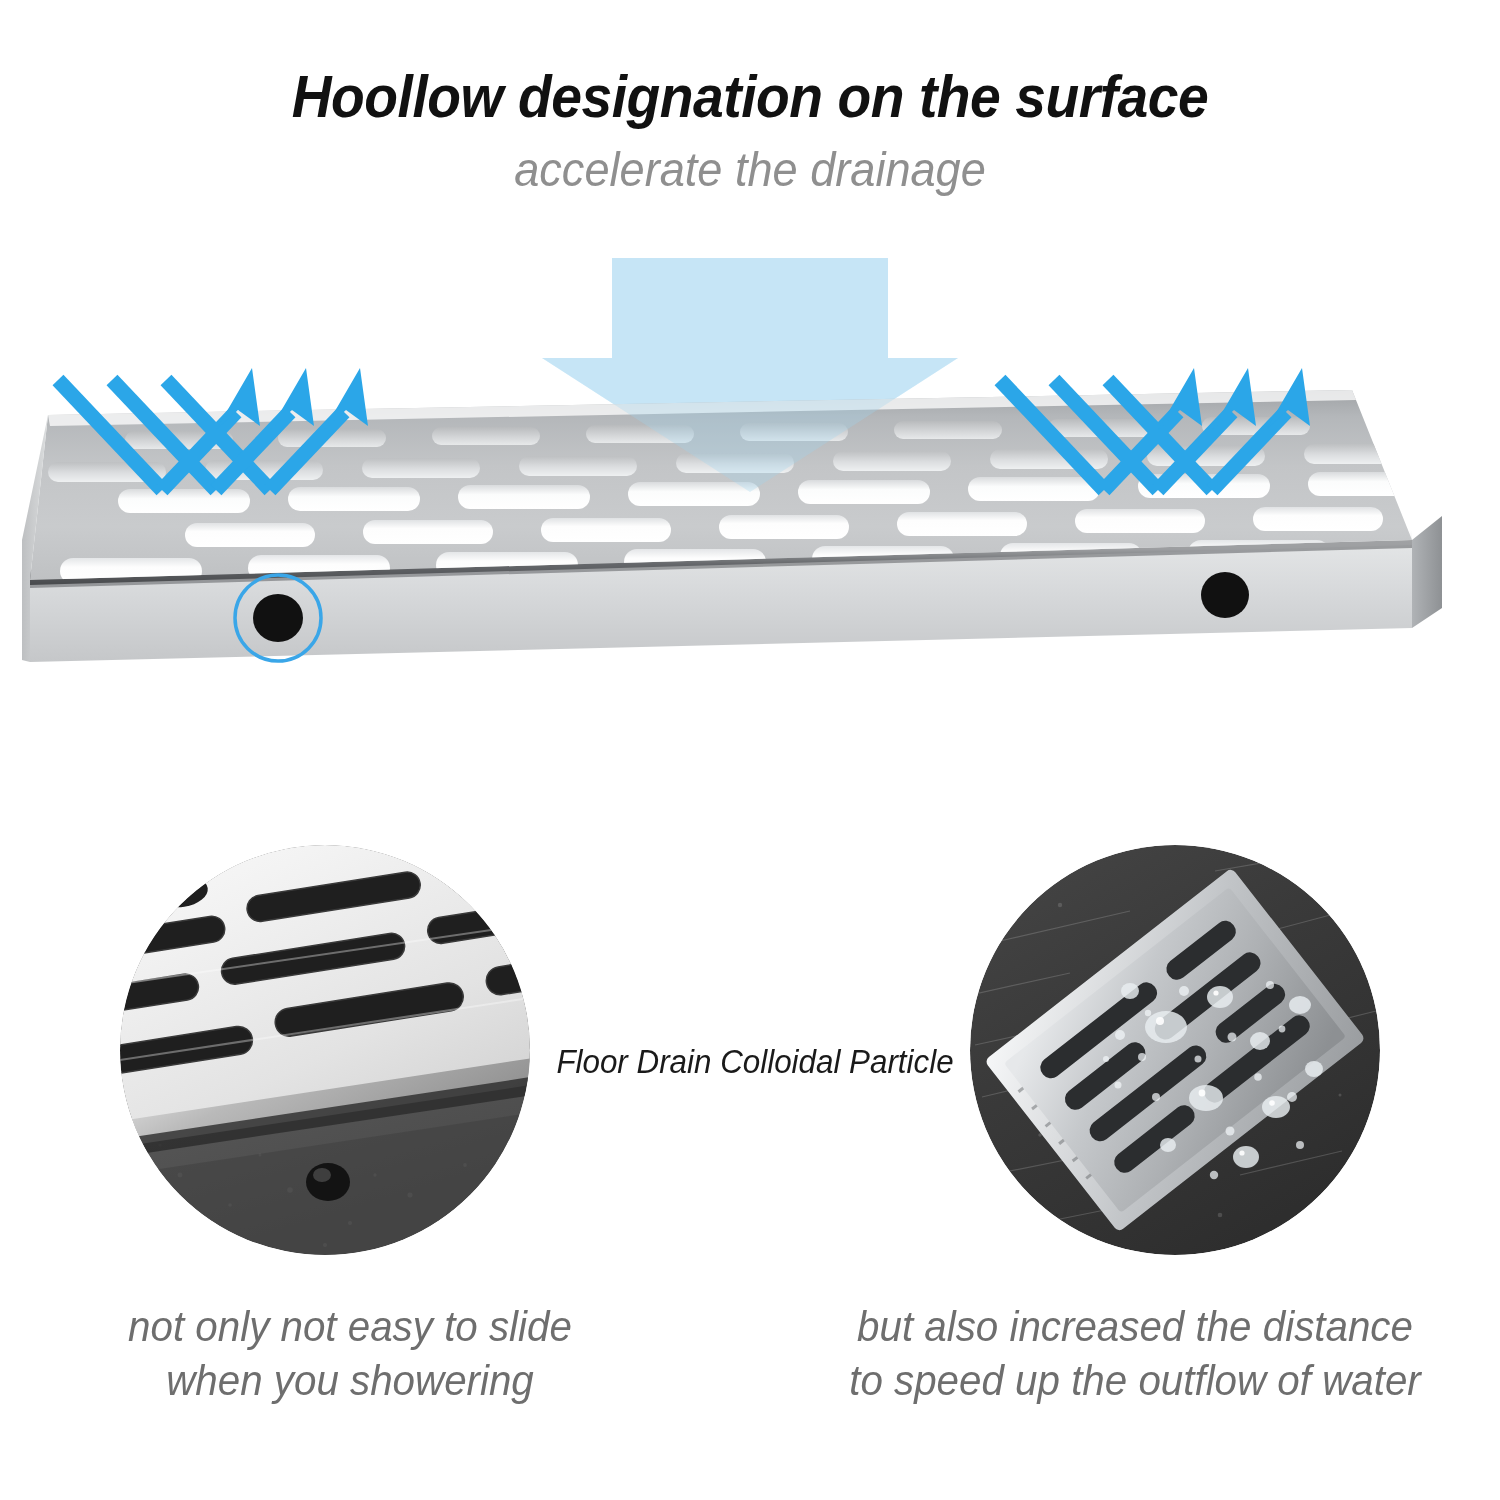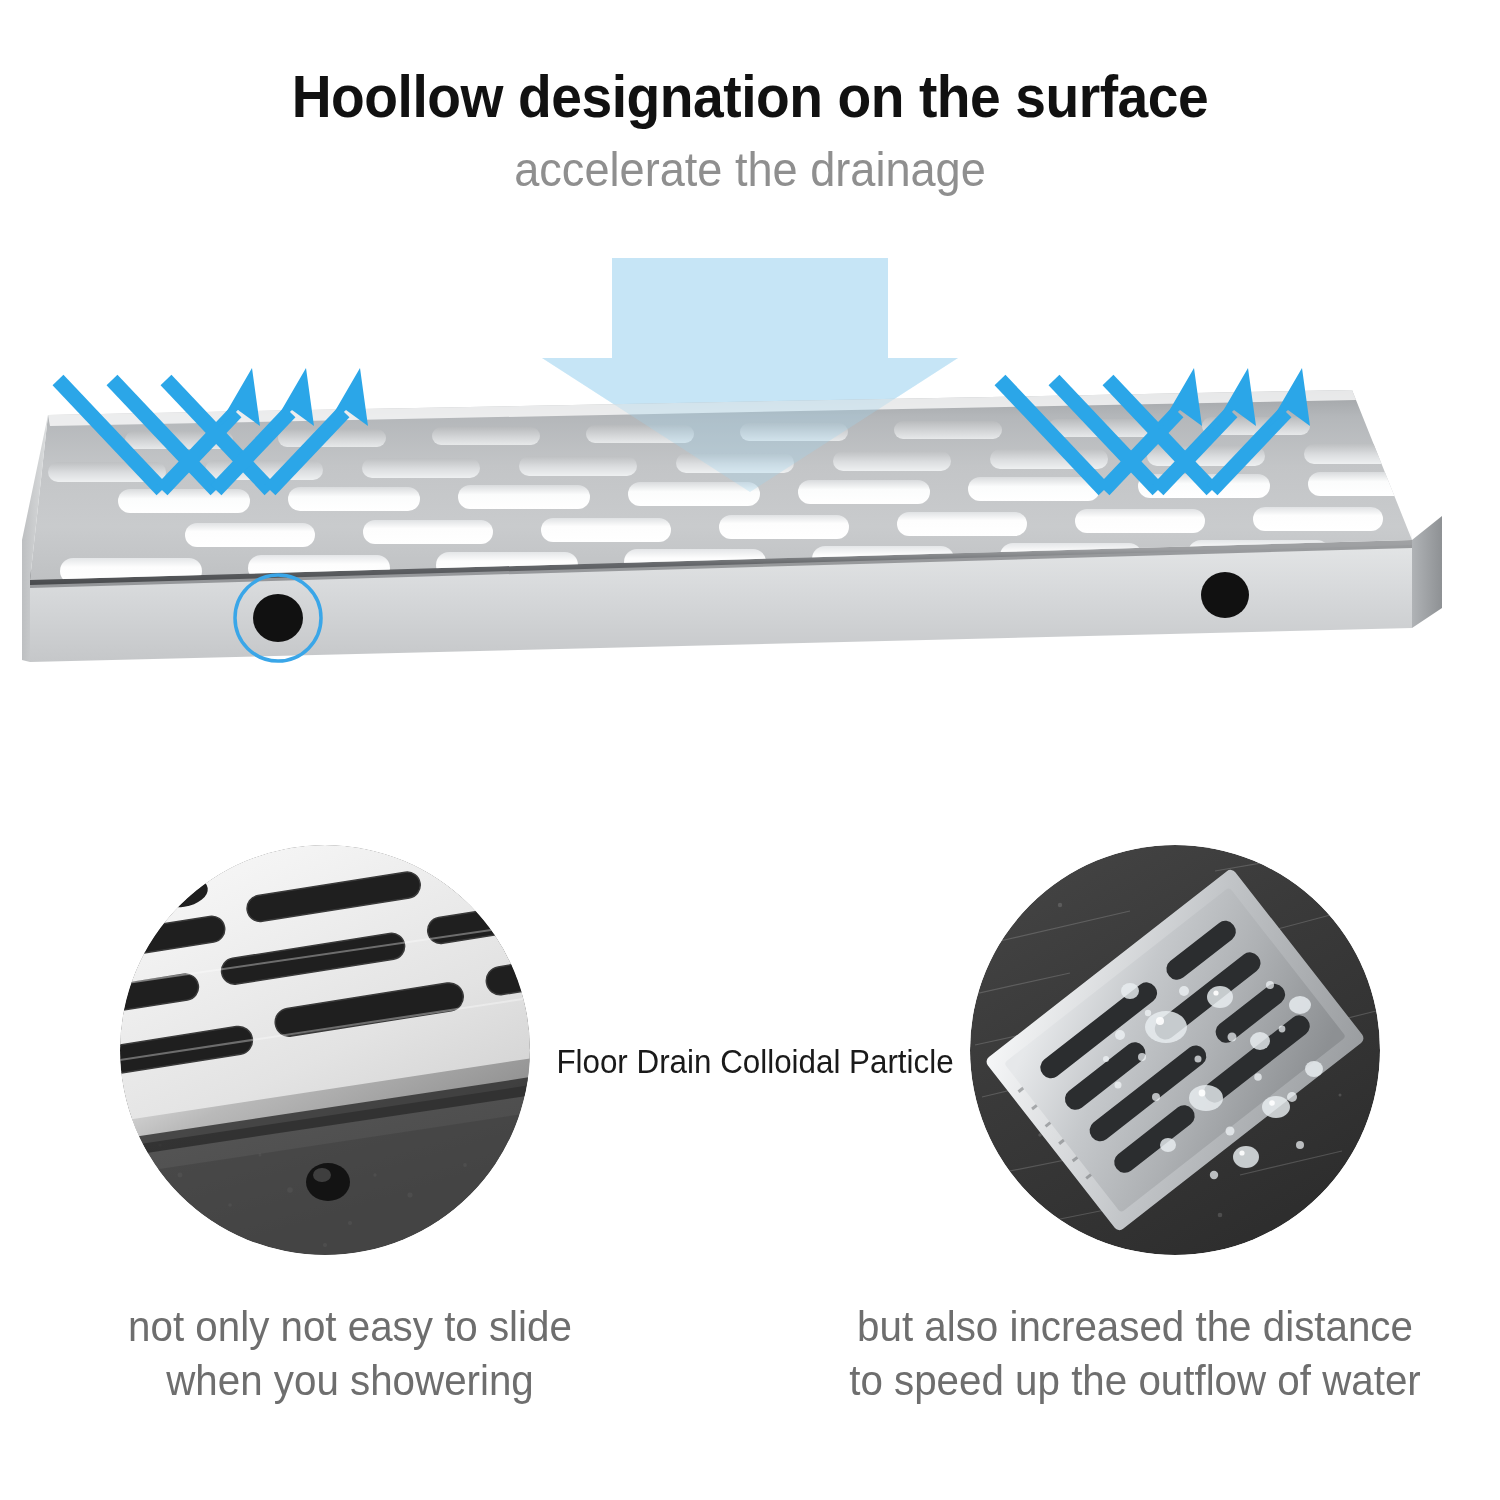--- a/index.html
+++ b/index.html
@@ -7,20 +7,21 @@
     padding: 0;
     background: #ffffff;
   }
   #page {
     position: relative;
     width: 1500px;
     height: 1500px;
     background: #ffffff;
     overflow: hidden;
     font-family: "Liberation Sans", sans-serif;
+    font-style: italic;
   }
 
   
   #title {
     position: absolute;
     top: 62px;
     left: 0;
     width: 1500px;
     text-align: center;
     font-family: "Liberation Sans Narrow", "Liberation Sans", sans-serif;

